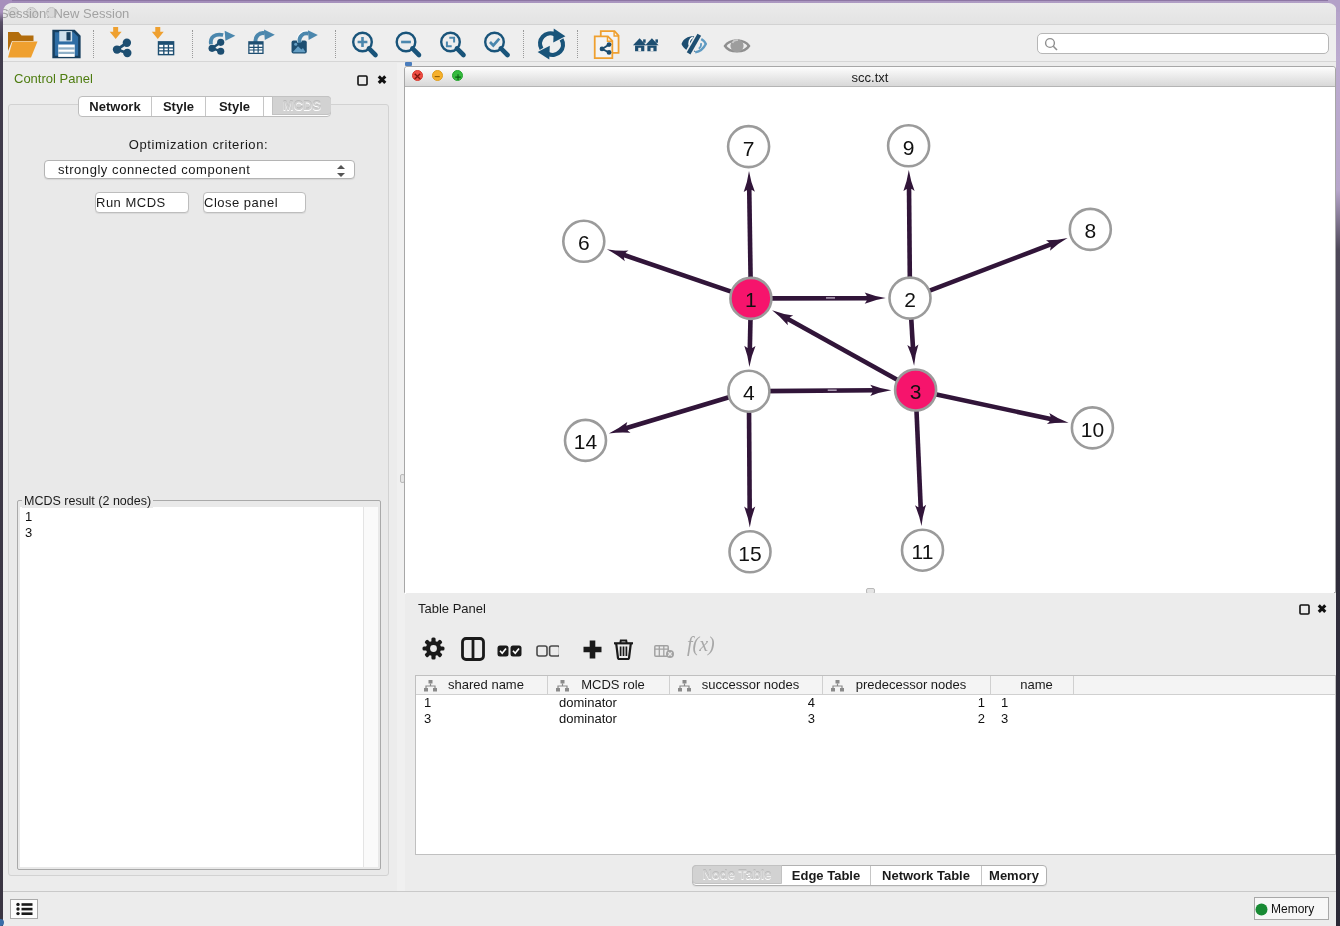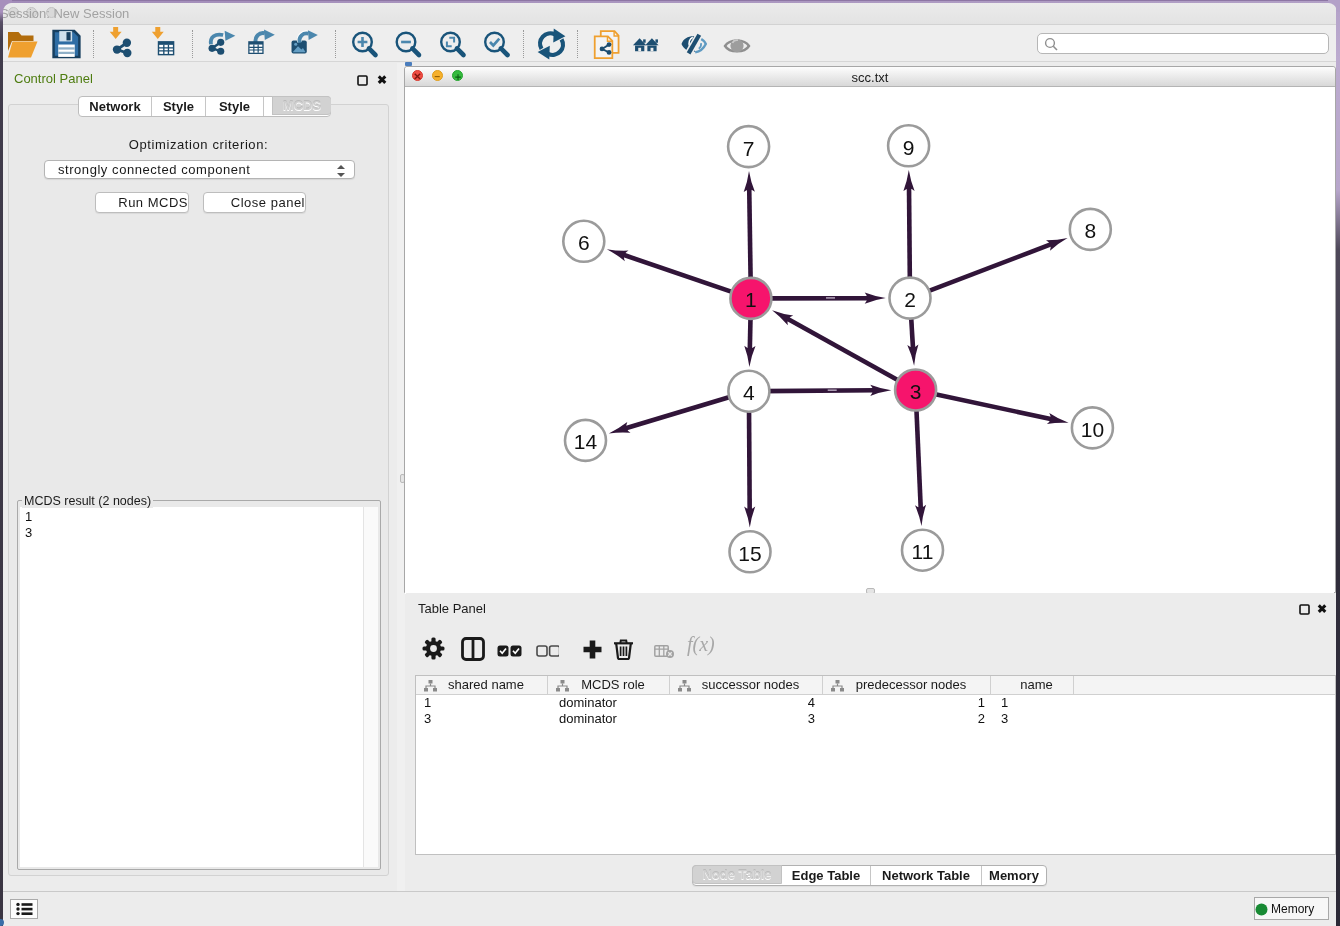--- a/index.html
+++ b/index.html
@@ -23,21 +23,21 @@
 #searchbox{position:absolute;left:1037px;top:8px;width:292px;height:21px;background:#fff;border:1px solid #b6b6b6;border-radius:5px}
 
 #cp-title{position:absolute;left:14px;top:71px;font-size:13px;color:#4d7c0f}
 #cp-content{position:absolute;left:8px;top:104px;width:381px;height:772px;background:#e9e9e9;border:1px solid #d2d2d2;border-radius:3px}
 .tabbar{position:absolute;display:flex;height:21px;border:1px solid #bdbdbd;border-radius:4px;background:#fff;font-size:13px;font-weight:bold;color:#1a1a1a}
 .tabbar .tab{display:flex;align-items:center;justify-content:center;border-right:1px solid #c6c6c6;height:100%}
 .tabbar .tab:last-child{border-right:none}
 .tabbar .seltab{background:#d2d2d2;color:#cfcfcf;text-shadow:0 1px 0 #fff,0 -1px 0 #bbb;border-radius:0 4px 4px 0;border:1px solid #c2c2c2;margin:-1px -1px -1px 8px}
 #opt-label{position:absolute;left:0;top:137px;width:397px;text-align:center;font-size:13px;letter-spacing:0.6px;color:#1a1a1a}
 #dropdown{position:absolute;left:44px;top:160px;width:311px;height:19px;background:#fff;border:1px solid #b4b4b4;border-radius:4px;font-size:13px;letter-spacing:0.55px;color:#1a1a1a;line-height:18px;padding-left:13px;box-shadow:0 1px 1px rgba(0,0,0,0.08)}
-.btn{position:absolute;height:21px;background:#fff;border:1px solid #bdbdbd;border-radius:4px;font-size:13px;letter-spacing:0.5px;color:#1a1a1a;text-align:right;line-height:20px;box-shadow:0 1px 1px rgba(0,0,0,0.07)}
+.btn{position:absolute;height:21px;background:#fff;border:1px solid #bdbdbd;border-radius:4px;font-size:13px;letter-spacing:0.5px;color:#1a1a1a;text-align:left;line-height:20px;box-shadow:0 1px 1px rgba(0,0,0,0.07)}
 #fieldset{position:absolute;left:17px;top:500px;width:364px;height:370px;border:1px solid #a9a9a9;border-radius:2px}
 #fs-legend{position:absolute;left:4px;top:-7px;background:#e9e9e9;padding:0 2px;font-size:12.5px;color:#1a1a1a}
 #fs-text{position:absolute;left:2px;top:6px;right:2px;bottom:2px;background:#fff;font-size:13px;color:#111;line-height:16.3px;padding:2px 0 0 5px}
 #fs-scroll{position:absolute;right:2px;top:6px;width:15px;bottom:2px;background:#fafafa;border-left:1px solid #e4e4e4}
 
 #vsplit-handle{position:absolute;left:400px;top:474px;width:5px;height:9px;background:#e4e4e4;border:1px solid #b9b9b9;border-radius:2px}
 #hsplit-handle{position:absolute;left:866px;top:588px;width:9px;height:6px;background:#e4e4e4;border:1px solid #b9b9b9;border-radius:2px}
 
 #netwin{position:absolute;left:404px;top:66px;width:932px;height:527px;border:1px solid #a7a7a7;border-radius:3px 3px 0 0;background:#fff}
 #nettitle{position:absolute;left:0;top:0;width:100%;height:20px;background:linear-gradient(#fdfdfd,#d8d8d8);border-bottom:1px solid #b4b4b4;border-radius:3px 3px 0 0}

